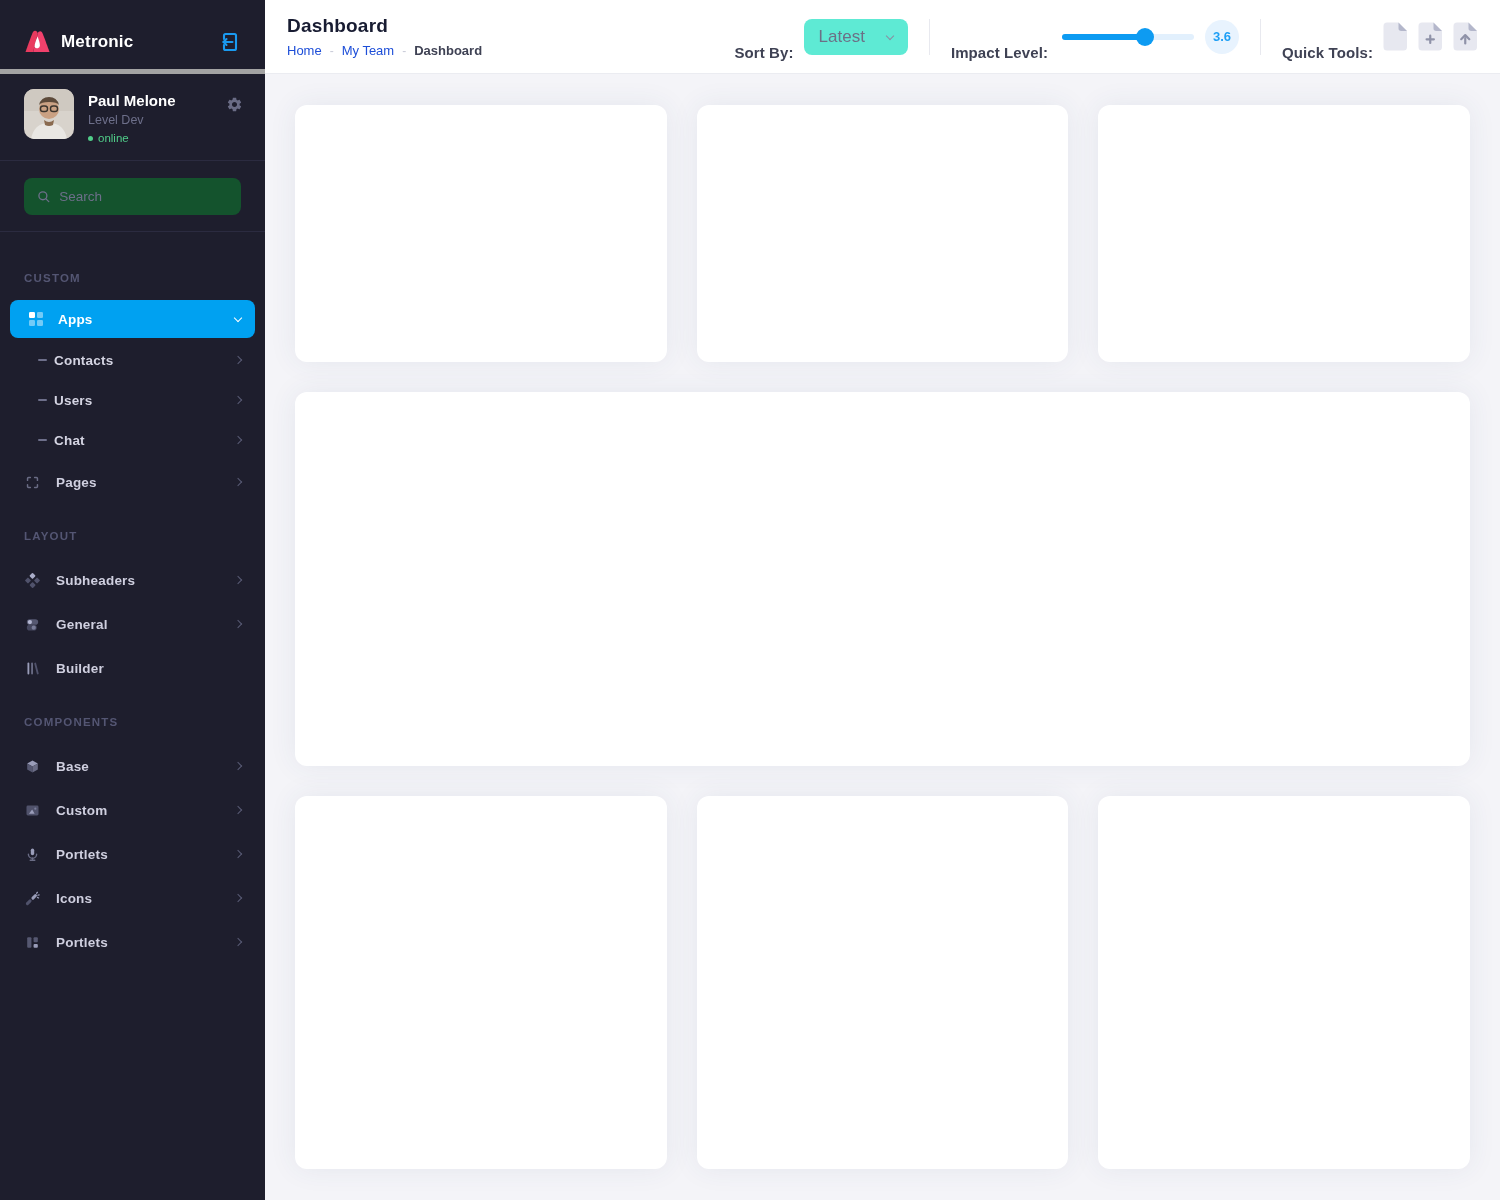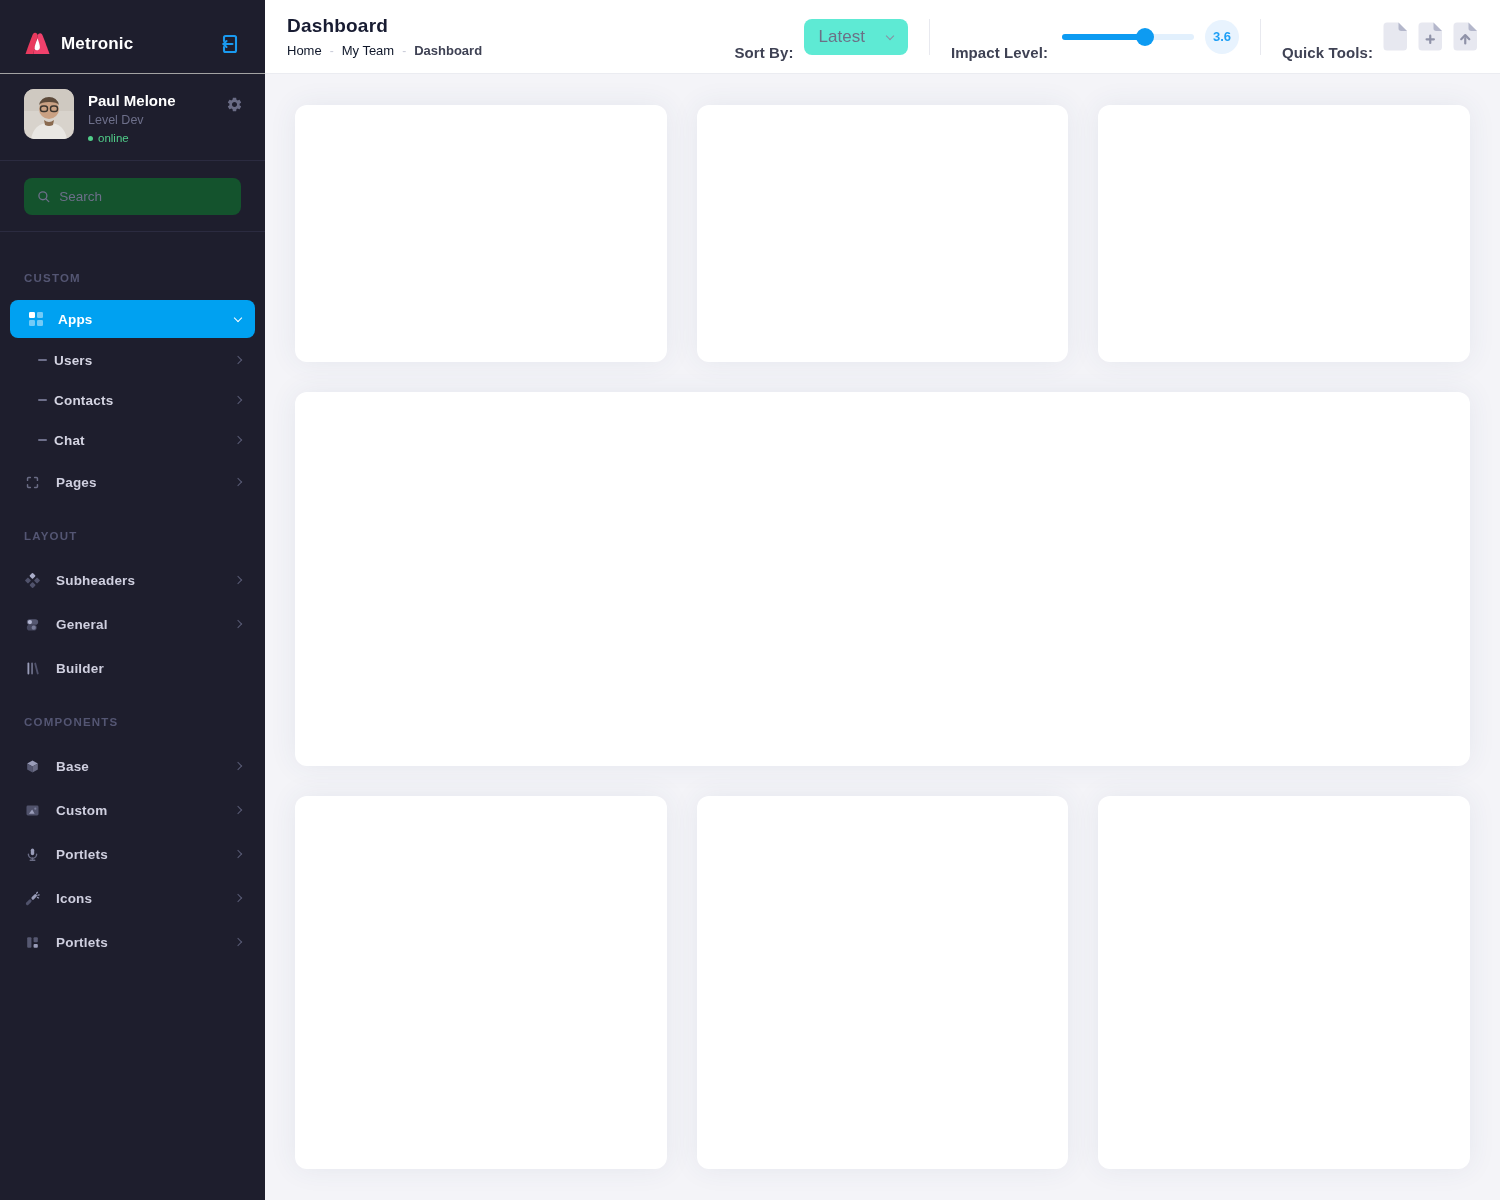--- a/index.html
+++ b/index.html
@@ -2,21 +2,21 @@
 <html><head>
 <meta charset="utf-8">
 <style>
   * { margin:0; padding:0; box-sizing:border-box; }
   html,body { width:1500px; height:1200px; overflow:hidden; }
   body { display:flex; font-family:"Liberation Sans", sans-serif; background:#f4f4f8; }
 
   
   .sidebar { width:265px; min-width:265px; height:1200px; background:#1e1e2d; display:flex; flex-direction:column; }
   .logo-row { height:74px; display:flex; align-items:center; justify-content:space-between;
-              padding:14px 22px 0 24px; border-bottom:1px solid #a3a3a3; }
+              padding:14px 22px 0 24px; border-bottom:5px solid #a3a3a3; }
   .brand { display:flex; align-items:center; gap:10px; }
   .brand-name { color:#fff; font-size:17px; font-weight:700; letter-spacing:.2px; }
   .collapse-btn { background:none; border:none; cursor:pointer; display:flex; padding:2px; }
 
   .user-row { position:relative; padding:15px 24px 16px; border-bottom:1px solid #2b2b40; display:flex; gap:14px; }
   .avatar { width:50px; height:50px; border-radius:10px; overflow:hidden; display:block; flex:none; }
   .uname { color:#fff; font-size:15px; font-weight:700; margin-top:3px; }
   .urole { color:#6d6f8a; font-size:12.5px; margin-top:4px; }
   .ustatus { color:#50cd89; font-size:11.5px; margin-top:5px; display:flex; align-items:center; gap:5px; }
   .ustatus .dot { width:5px; height:5px; border-radius:50%; background:#50cd89; display:inline-block; }
@@ -43,21 +43,21 @@
   .chev.white { border-color:#fff; }
   .mi.pill { height:38px; margin:0 10px 2px; border-radius:8px; background:#00a1f1; color:#fff; padding:0 14px 0 17px; }
   .mi.pill .ic { margin-right:14px; }
 
   
   .rightcol { flex:1; display:flex; flex-direction:column; height:1200px; }
   .topbar { height:74px; min-height:74px; background:#fff; border-bottom:1px solid #ebecf1;
             display:flex; align-items:center; padding:0 22px; }
   .heading h1 { font-size:19px; font-weight:700; color:#181c32; letter-spacing:.2px; }
   .crumbs { display:flex; align-items:center; gap:8px; margin-top:6px; font-size:13px; }
-  .crumb { color:#0f172a; cursor:pointer; }
+  .crumb { color:#1d4ed8; cursor:pointer; }
   .crumb.current { color:#3f4254; font-weight:600; cursor:default; }
   .crumb-sep { color:#c9cbd8; font-size:12px; }
 
   .toolbar { margin-left:auto; display:flex; align-items:center; }
   .tlabel { font-size:15px; font-weight:700; color:#3f4254; letter-spacing:.1px;margin-top:32px; }
   .select { display:flex; align-items:center; gap:22px; background:#5eead4; border:none; border-radius:8px;
             height:36px; padding:0 15px; margin-left:10px; font-size:17px; color:#6c7086; cursor:pointer;
             font-family:"Liberation Sans", sans-serif; }
   .select .chev { margin:0; border-color:#8a8da0; margin-top:-2px; }
   .vdiv { width:1px; height:36px; background:#e8e9ef; margin:0 21px; }
@@ -150,26 +150,26 @@
             <rect x="9" y="1" width="6" height="6" rx="1.3" fill="#ffffff" opacity=".45"></rect>
             <rect x="1" y="9" width="6" height="6" rx="1.3" fill="#ffffff" opacity=".45"></rect>
             <rect x="9" y="9" width="6" height="6" rx="1.3" fill="#ffffff" opacity=".45"></rect>
           </svg>
         </span>
         <span class="lbl">Apps</span>
         <i class="chev down white"></i>
       </div>
       <div class="mi sub">
         <i class="dash"></i>
-        <span class="lbl">Users</span>
+        <span class="lbl">Contacts</span>
         <i class="chev"></i>
       </div>
       <div class="mi sub">
         <i class="dash"></i>
-        <span class="lbl">Contacts</span>
+        <span class="lbl">Users</span>
         <i class="chev"></i>
       </div>
       <div class="mi sub">
         <i class="dash"></i>
         <span class="lbl">Chat</span>
         <i class="chev"></i>
       </div>
       <div class="mi">
         <span class="ic">
           <svg width="17" height="17" viewBox="0 0 24 24" fill="none" stroke="#6a6c85" stroke-width="2.1" stroke-linecap="round" stroke-linejoin="round">

